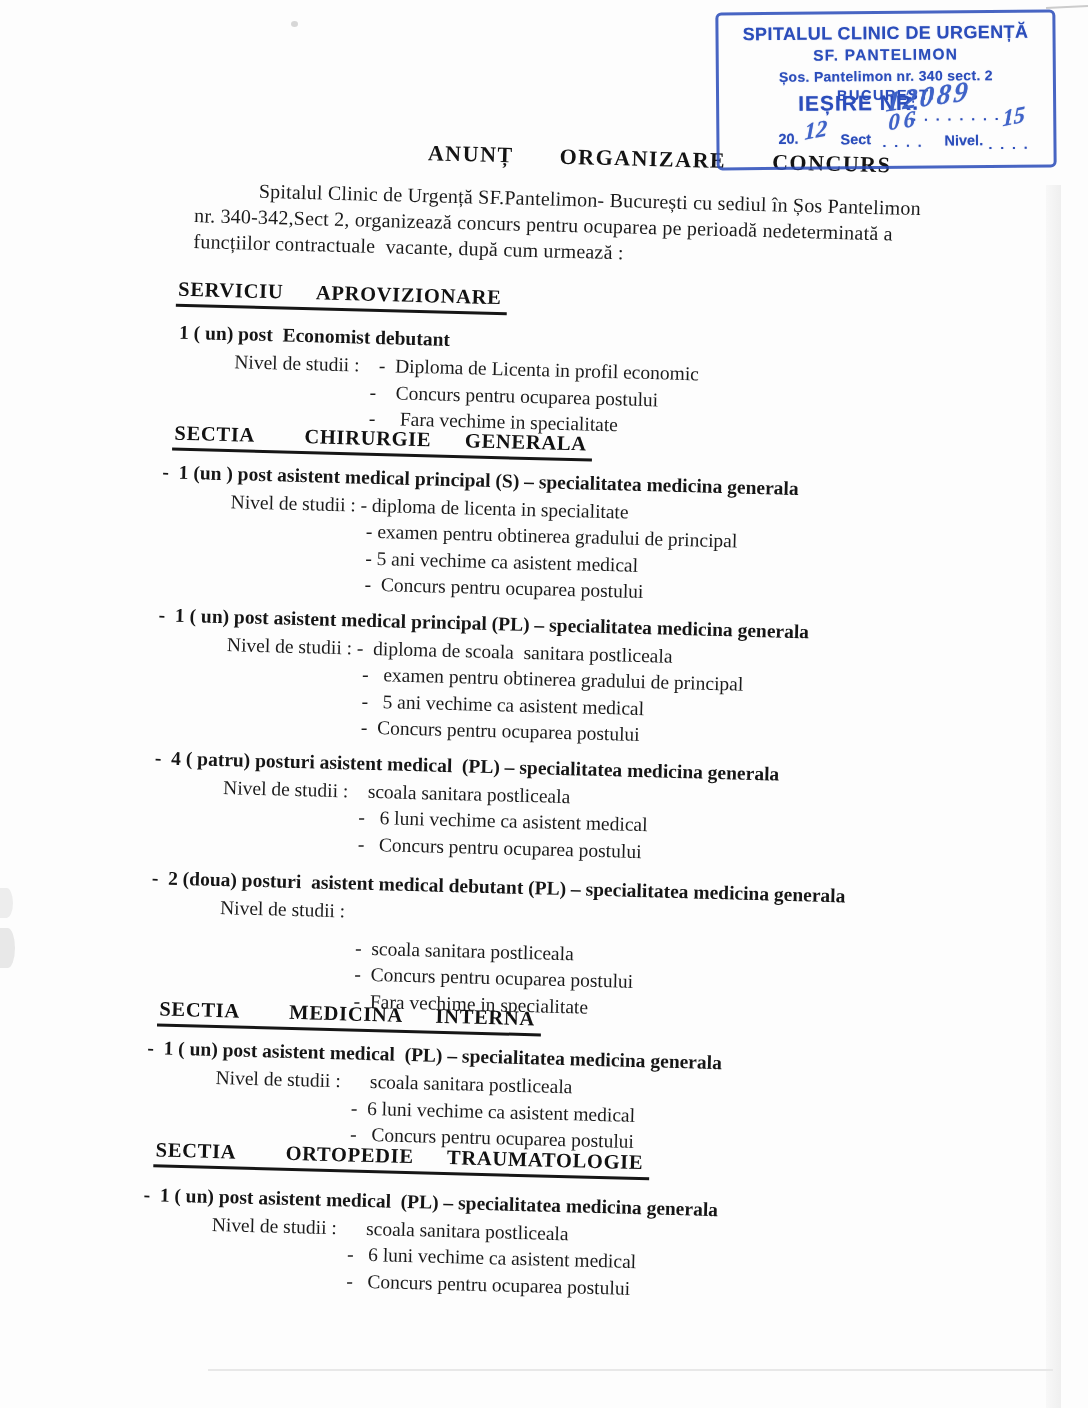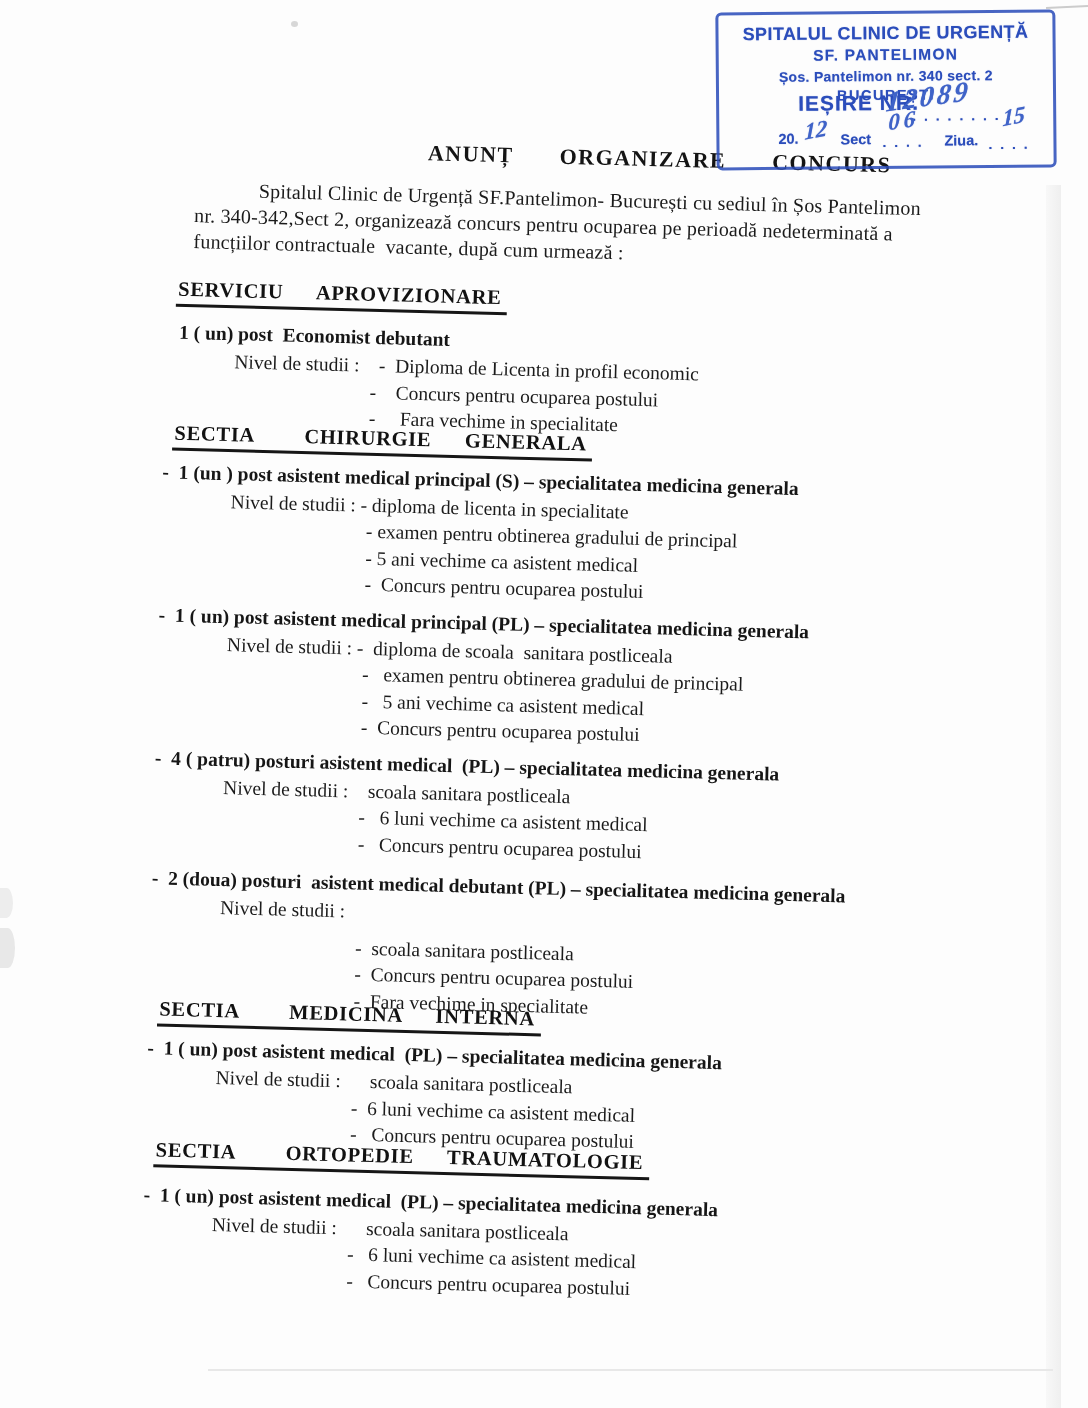--- a/index.html
+++ b/index.html
@@ -169,18 +169,18 @@
     <div class="c s3">Șos. Pantelimon nr. 340 sect. 2</div>
     <div class="c s4">BUCUREȘTI</div>
     <div class="s5-label">IEȘIRE NR.</div>
     <div class="s5-dots">. . . . . . . . .</div>
     <div class="hw hw-exit">12089</div>
     <div class="s6-y">20.</div>
     <div class="hw hw-year">12</div>
     <div class="s6-luna">Sect</div>
     <div class="s6-dots1">. . . .</div>
     <div class="hw hw-month">06</div>
-    <div class="s6-ziua">Ziua.</div>
+    <div class="s6-ziua">Nivel.</div>
     <div class="s6-dots2">. . . .</div>
     <div class="hw hw-day">15</div>
   </div>
 
 </div>
 
 </body></html>

